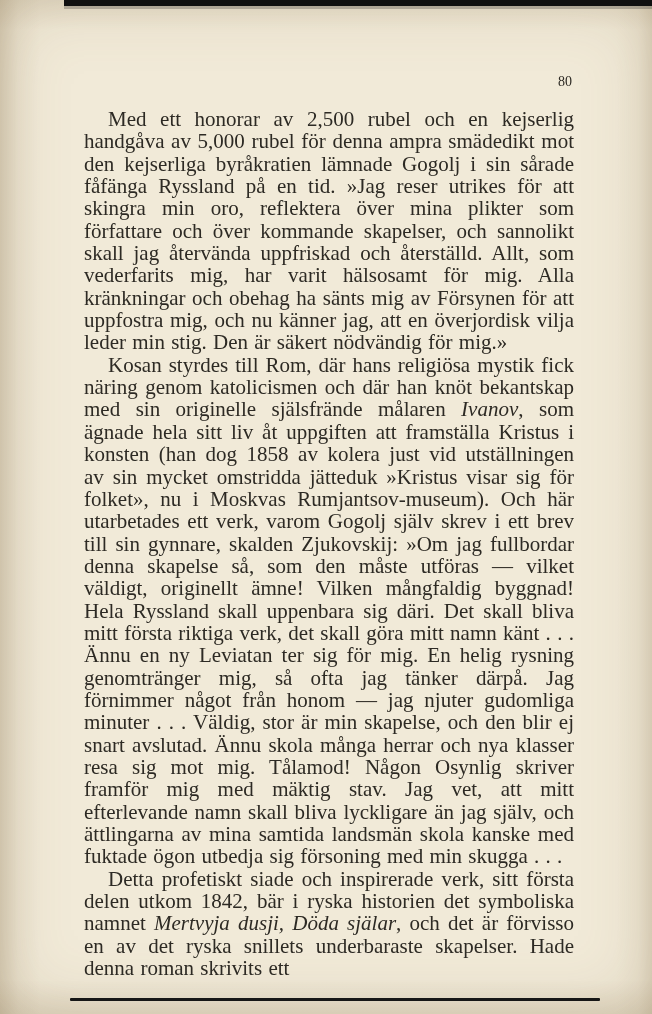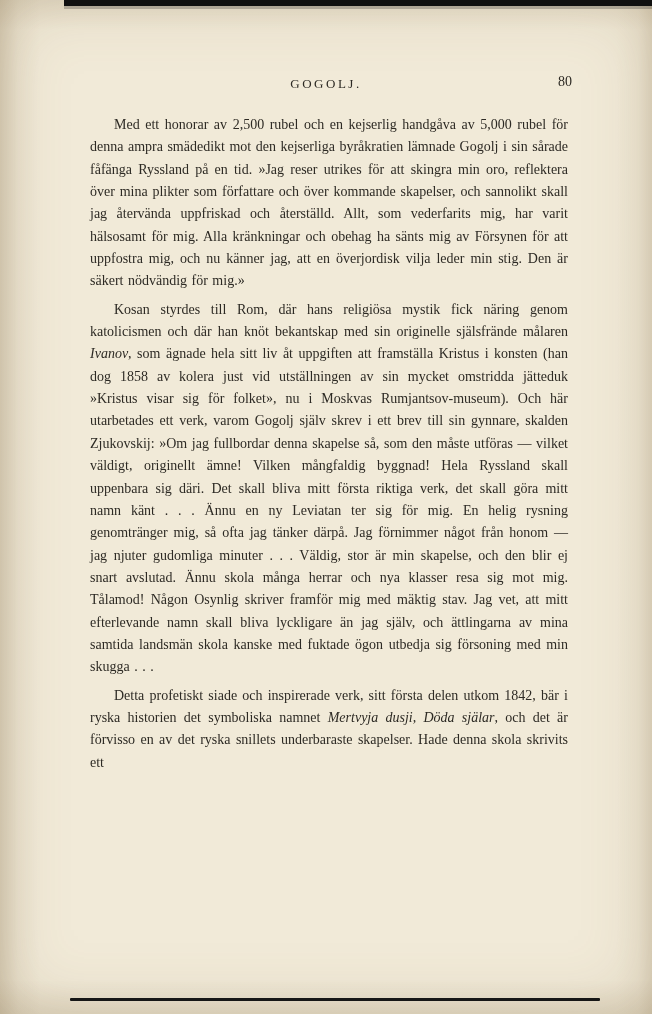--- a/index.html
+++ b/index.html
@@ -62,42 +62,41 @@
   .page-number {
     position: absolute;
     top: 74px;
     right: 80px;
     font-size: 14px;
   }
   .text-body {
     padding: 6px 78px 0 84px;
   }
   .para {
-    margin: 6px;
+    margin: 0;
     text-indent: 24px;
     text-align: justify;
-    font-size: 14px;
+    font-size: 21px;
     line-height: 22.35px;
     word-spacing: 1px;
   }
   .para i {
   }
 </style>
 </head>
 <body>
 
 <div class="page" style="--paper: #f1ead8; --ink: #2d2a24;">
   <div class="scan-top"></div>
   <div class="scan-top-fade"></div>
 
   <header class="page-header">
-    <div class="running-head">GOGOLJ.</div>
     <div class="page-number">80</div>
   </header>
 
   <main class="text-body" id="text-body">
       <p class="para"><span>Med ett honorar av 2,500 rubel och en kejserlig handgåva av 5,000 rubel för denna ampra smädedikt mot den kejserliga byråkratien lämnade Gogolj i sin sårade fåfänga Ryssland på en tid.  »Jag reser utrikes för att skingra min oro, reflektera över mina plikter som författare och över kommande skapelser, och sannolikt skall jag återvända uppfriskad och återställd.  Allt, som vederfarits mig, har varit hälsosamt för mig.  Alla kränkningar och obehag ha sänts mig av Försynen för att uppfostra mig, och nu känner jag, att en överjordisk vilja leder min stig.  Den är säkert nödvändig för mig.»</span></p>
       <p class="para"><span>Kosan styrdes till Rom, där hans religiösa mystik fick näring genom katolicismen och där han knöt bekantskap med sin originelle själsfrände målaren </span><i>Ivanov</i><span>, som ägnade hela sitt liv åt uppgiften att framställa Kristus i konsten (han dog 1858 av kolera just vid utställningen av sin mycket omstridda jätteduk »Kristus visar sig för folket», nu i Moskvas Rumjantsov-museum).  Och här utarbetades ett verk, varom Gogolj själv skrev i ett brev till sin gynnare, skalden Zjukovskij: »Om jag fullbordar denna skapelse så, som den måste utföras — vilket väldigt, originellt ämne!  Vilken mångfaldig byggnad!  Hela Ryssland skall uppenbara sig däri.  Det skall bliva mitt första riktiga verk, det skall göra mitt namn känt . . .  Ännu en ny Leviatan ter sig för mig.  En helig rysning genomtränger mig, så ofta jag tänker därpå.  Jag förnimmer något från honom — jag njuter gudomliga minuter . . .  Väldig, stor är min skapelse, och den blir ej snart avslutad.  Ännu skola många herrar och nya klasser resa sig mot mig.  Tålamod!  Någon Osynlig skriver framför mig med mäktig stav.  Jag vet, att mitt efterlevande namn skall bliva lyckligare än jag själv, och ättlingarna av mina samtida landsmän skola kanske med fuktade ögon utbedja sig försoning med min skugga . . .</span></p>
-      <p class="para"><span>Detta profetiskt siade och inspirerade verk, sitt första delen utkom 1842, bär i ryska historien det symboliska namnet </span><i>Mertvyja dusji, Döda själar</i><span>, och det är förvisso en av det ryska snillets underbaraste skapelser.  Hade denna skola skrivits ett</span></p>
+      <p class="para"><span>Detta profetiskt siade och inspirerade verk, sitt första delen utkom 1842, bär i ryska historien det symboliska namnet </span><i>Mertvyja dusji, Döda själar</i><span>, och det är förvisso en av det ryska snillets underbaraste skapelser.  Hade denna roman skrivits ett</span></p>
     </main>
 
   <div class="scan-bottom"></div>
 </div>
 
 </body></html>

